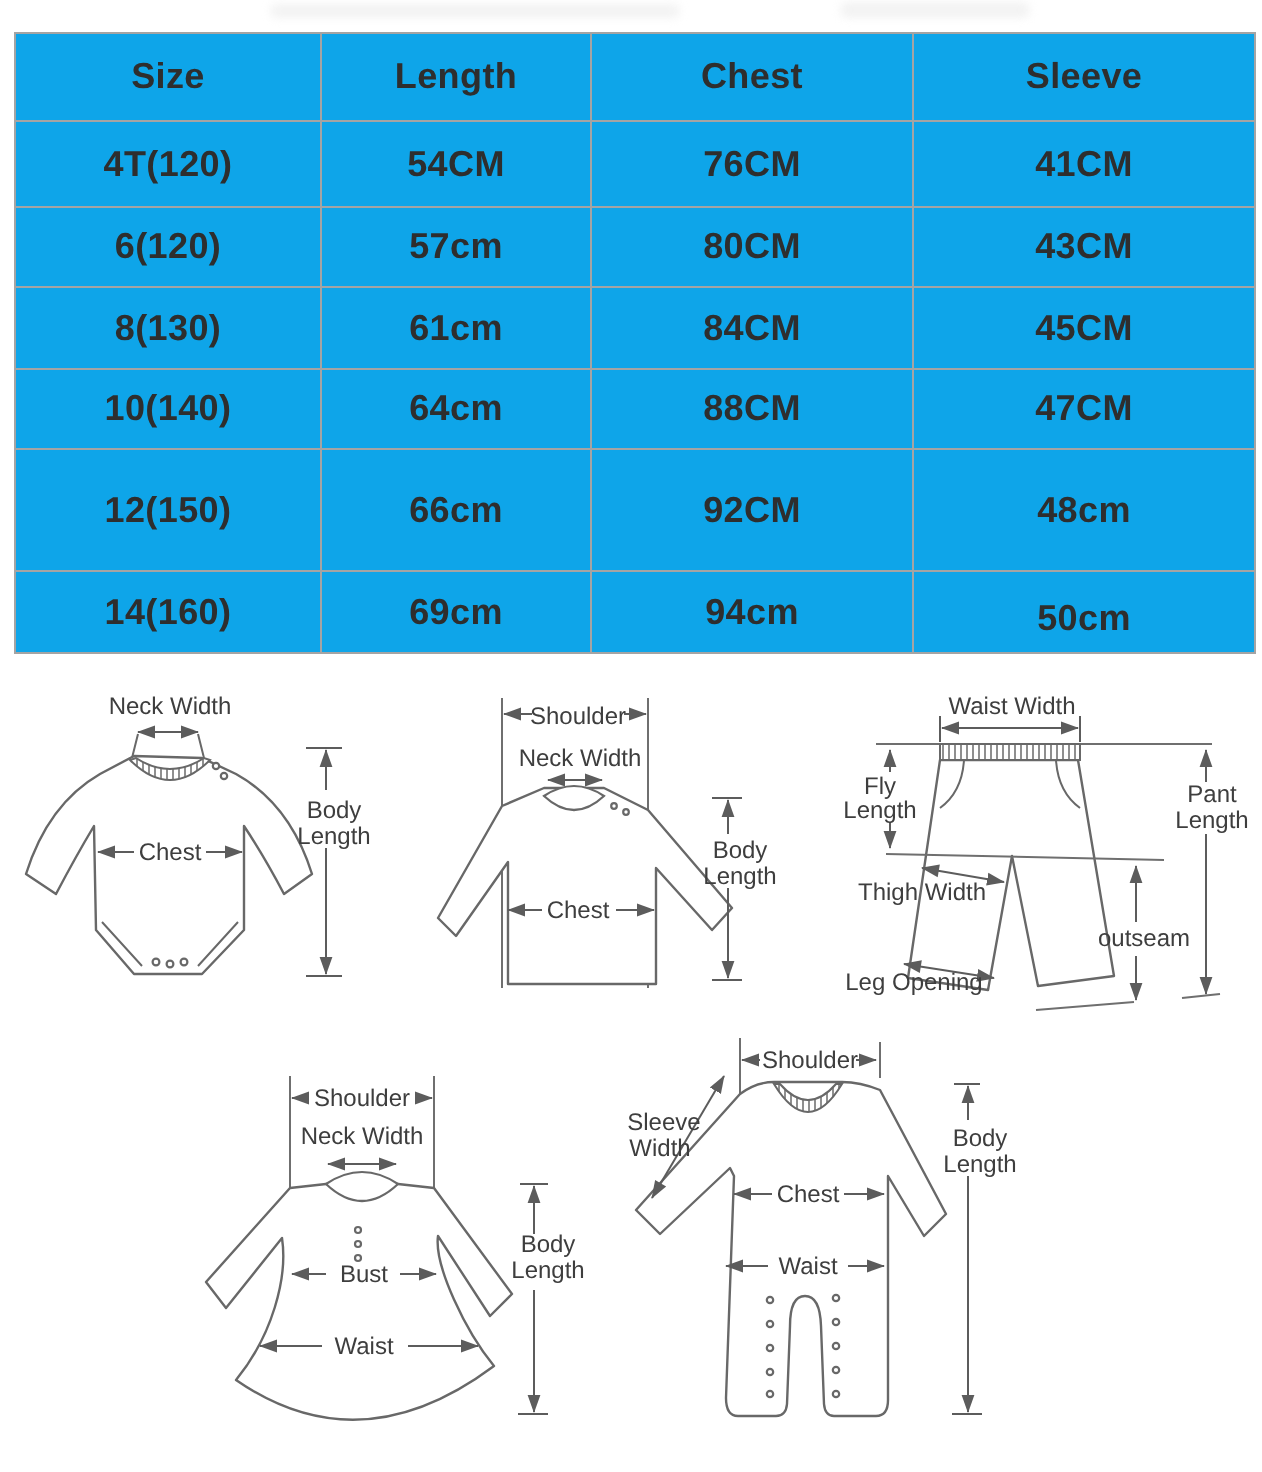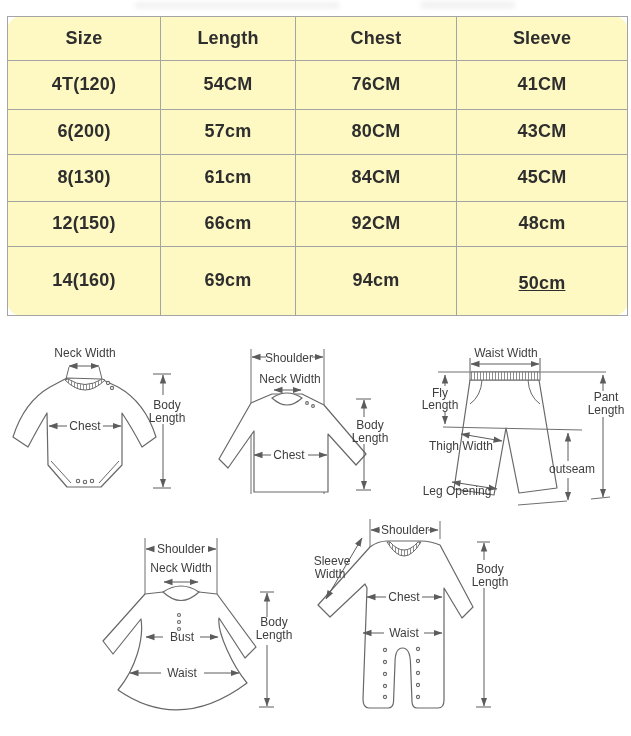--- a/index.html
+++ b/index.html
@@ -2,36 +2,36 @@
 <html><head>
 <meta charset="utf-8">
 <style>
   html,body{margin:0;padding:0;background:#ffffff;}
   body{width:631px;height:736px;position:relative;overflow:hidden;
        font-family:"Liberation Sans",sans-serif;}
   .stage{position:absolute;inset:0;background:#ffffff;}
 
   
   table.size-chart{position:absolute;left:7px;top:16px;width:620px;height:300px;
-    border-collapse:collapse;table-layout:fixed;background:#fef9c3;border-radius:15px;}
+    border-collapse:collapse;table-layout:fixed;background:#0ea5e9;}
   table.size-chart th,table.size-chart td{
     border:1px solid #a4a4a4;text-align:center;vertical-align:middle;
     font-size:18px;font-weight:600;color:#2e2e2e;letter-spacing:.2px;}
   table.size-chart col.c1{width:153px}
   table.size-chart col.c2{width:135px}
   table.size-chart col.c3{width:161px}
   table.size-chart col.c4{width:171px}
   thead tr{height:44px}
   tbody tr:nth-child(1){height:43px}
   tbody tr:nth-child(2){height:40px}
   tbody tr:nth-child(3){height:41px}
   tbody tr:nth-child(4){height:40px}
   tbody tr:nth-child(5){height:61px}
   tbody tr:nth-child(6){height:41px}
-  td.top-align{vertical-align:top;padding-top:7px;text-decoration:underline;}
+  td.top-align{vertical-align:top;padding-top:7px;}
 
   
   svg.diagram{position:absolute;overflow:visible;}
   svg text{font-family:"Liberation Sans",sans-serif;font-size:12px;fill:#3e3e3e;
            text-anchor:middle;}
   .outline{fill:#ffffff;stroke:#686868;stroke-width:1.2;stroke-linejoin:round;}
   .thin{fill:none;stroke:#686868;stroke-width:1;}
   .guide{stroke:#6f6f6f;stroke-width:1;}
   .meas{stroke:#5c5c5c;stroke-width:1;fill:none;}
   .dot{fill:#ffffff;stroke:#686868;stroke-width:1.1;}
@@ -78,30 +78,36 @@
       </tr>
     </thead>
     <tbody>
       <tr>
         <td>4T(120)</td>
         <td>54CM</td>
         <td>76CM</td>
         <td>41CM</td>
       </tr>
       <tr>
-        <td>6(200)</td>
+        <td>6(120)</td>
         <td>57cm</td>
         <td>80CM</td>
         <td>43CM</td>
       </tr>
       <tr>
         <td>8(130)</td>
         <td>61cm</td>
         <td>84CM</td>
         <td>45CM</td>
+      </tr>
+      <tr>
+        <td>10(140)</td>
+        <td>64cm</td>
+        <td>88CM</td>
+        <td>47CM</td>
       </tr>
       <tr>
         <td>12(150)</td>
         <td>66cm</td>
         <td>92CM</td>
         <td>48cm</td>
       </tr>
       <tr>
         <td>14(160)</td>
         <td>69cm</td>

